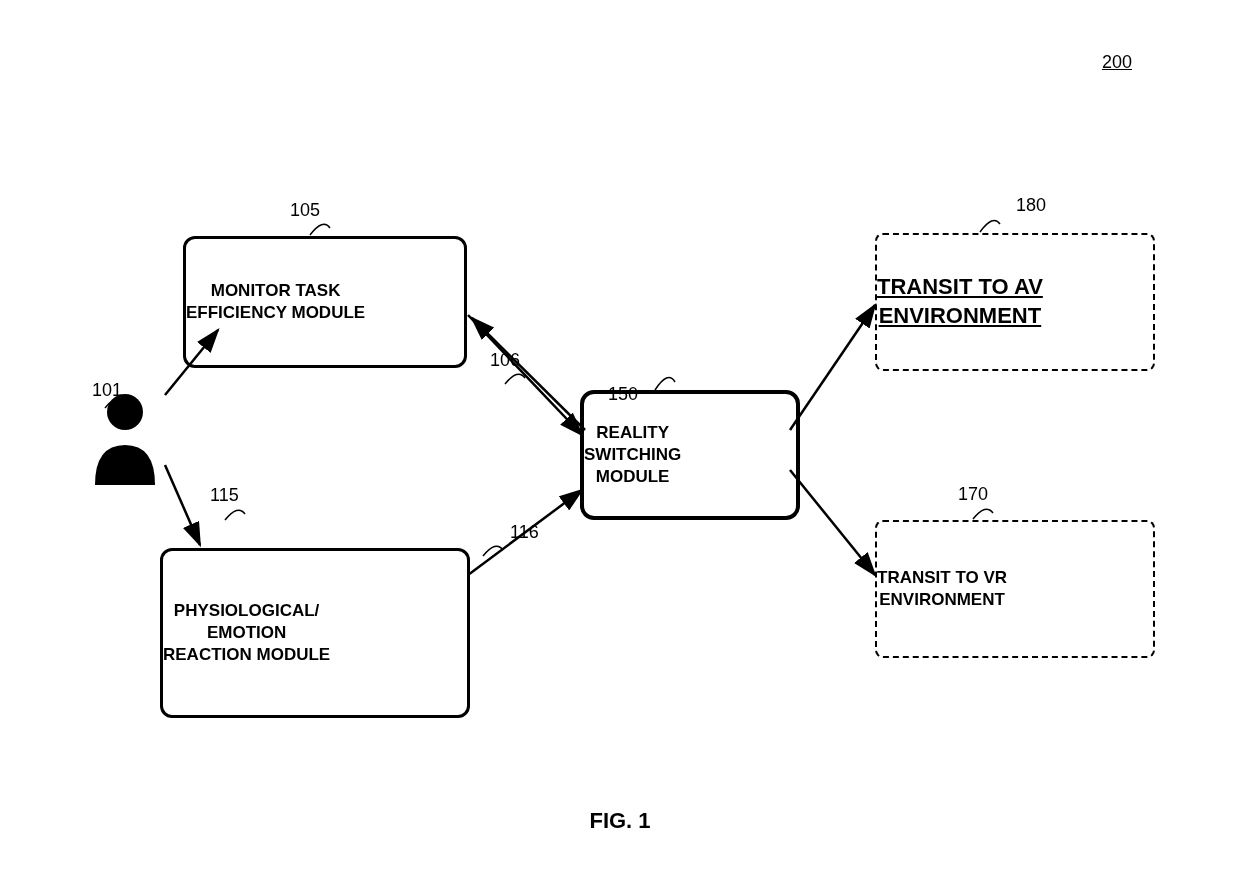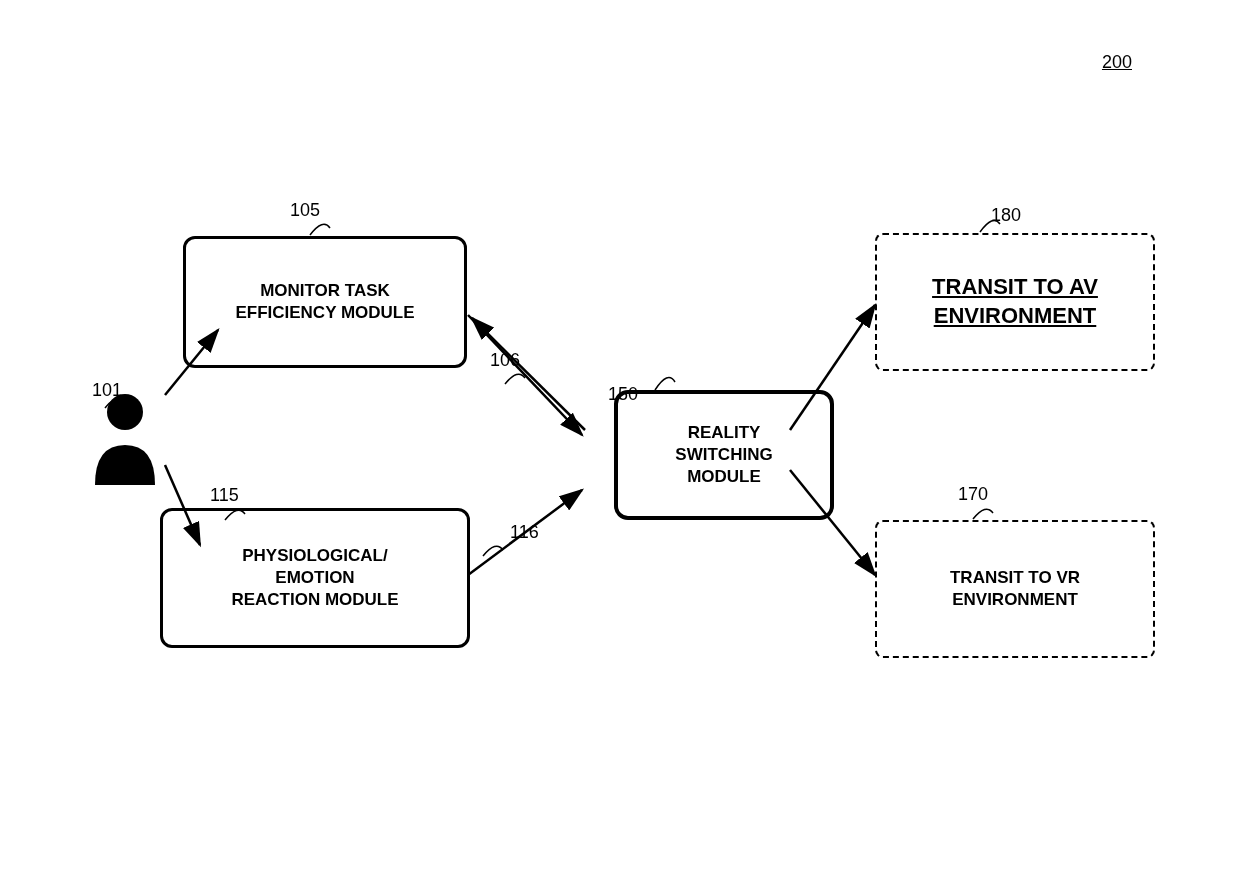--- a/index.html
+++ b/index.html
@@ -24,21 +24,20 @@
       font-weight: normal;
       color: #000;
       position: absolute;
     }
 
     
     .box {
       position: absolute;
       display: flex;
       align-items: center;
-      justify-content: center;
       text-align: center;
       font-size: 16px;
       font-weight: bold;
       color: #000;
       line-height: 1.3;
     }
 
     .box-solid {
       border: 3px solid #000;
       border-radius: 12px;
@@ -117,66 +116,67 @@
   <div class="box box-solid" style="left: 183px; top: 236px; width: 284px; height: 132px;">
     <span style="white-space: pre-line; font-size: 17px; font-weight: bold;">MONITOR TASK
 EFFICIENCY MODULE</span>
   </div>
 
   <span class="ref-number" style="left: 290px; top: 200px;">105</span>
   <svg style="position:absolute; left:305px; top:210px; width:30px; height:30px;">
     <path d="M5,25 Q18,8 25,18" stroke="#000" stroke-width="1.5" fill="none"></path>
   </svg>
 
-  <div class="box box-solid" style="left: 160px; top: 508px; width: 310px; height: 140px;">
+  <div class="box box-solid" style="left: 160px; top: 548px; width: 310px; height: 170px;">
     <span style="white-space: pre-line; font-size: 17px; font-weight: bold;">PHYSIOLOGICAL/
 EMOTION
 REACTION MODULE</span>
   </div>
 
   <span class="ref-number" style="left: 210px; top: 485px;">115</span>
   <svg style="position:absolute; left:220px; top:496px; width:30px; height:28px;">
     <path d="M5,24 Q18,8 25,18" stroke="#000" stroke-width="1.5" fill="none"></path>
   </svg>
 
   <span class="ref-number" style="left: 468px; top: 522px; padding-left: 42px;">116</span>
   <svg style="position:absolute; left:478px; top:532px; width:30px; height:28px;">
     <path d="M5,24 Q18,8 25,18" stroke="#000" stroke-width="1.5" fill="none"></path>
   </svg>
 
   <span class="ref-number" style="left: 490px; top: 350px;">106</span>
   <svg style="position:absolute; left:500px; top:360px; width:30px; height:28px;">
     <path d="M5,24 Q18,8 25,18" stroke="#000" stroke-width="1.5" fill="none"></path>
   </svg>
 
-  <div class="box box-solid" style="left: 580px; top: 390px; width: 220px; height: 130px; border-width: 4px; border-radius: 14px; margin-left: 34px;">
+  <div class="box box-solid" style="left: 580px; top: 390px; width: 220px; height: 130px; border-width: 4px; border-radius: 14px;">
     <span style="white-space: pre-line; font-size: 17px; font-weight: bold;">REALITY
 SWITCHING
 MODULE</span>
   </div>
 
   <span class="ref-number" style="left: 608px; top: 352px; margin-top: 32px;">150</span>
   <svg style="position:absolute; left:650px; top:362px; width:30px; height:32px;">
     <path d="M5,28 Q18,8 25,20" stroke="#000" stroke-width="1.5" fill="none"></path>
   </svg>
 
   <div class="box box-dashed" style="left: 875px; top: 233px; width: 280px; height: 138px;">
     <span style="white-space: pre-line; font-size: 22px; font-weight: bold; text-decoration: underline;">TRANSIT TO AV
 ENVIRONMENT</span>
   </div>
 
-  <span class="ref-number" style="left: 991px; top: 195px; margin-top: 10px;">180</span>
+  <span class="ref-number" style="left: 1016px; top: 195px;">180</span>
   <svg style="position:absolute; left:975px; top:206px; width:30px; height:30px;">
     <path d="M5,26 Q18,8 25,18" stroke="#000" stroke-width="1.5" fill="none"></path>
   </svg>
 
   <div class="box box-dashed" style="left: 875px; top: 520px; width: 280px; height: 138px;">
     <span style="white-space: pre-line; font-size: 17px; font-weight: bold;">TRANSIT TO VR
 ENVIRONMENT</span>
   </div>
 
   <span class="ref-number" style="left: 958px; top: 484px;">170</span>
   <svg style="position:absolute; left:968px; top:495px; width:30px; height:28px;">
     <path d="M5,24 Q18,8 25,18" stroke="#000" stroke-width="1.5" fill="none"></path>
   </svg>
 
+  <div class="fig-label" style="bottom: 55px; left: 0; right: 0;">FIG. 1</div>
 
 </div>
 
 </body></html>

